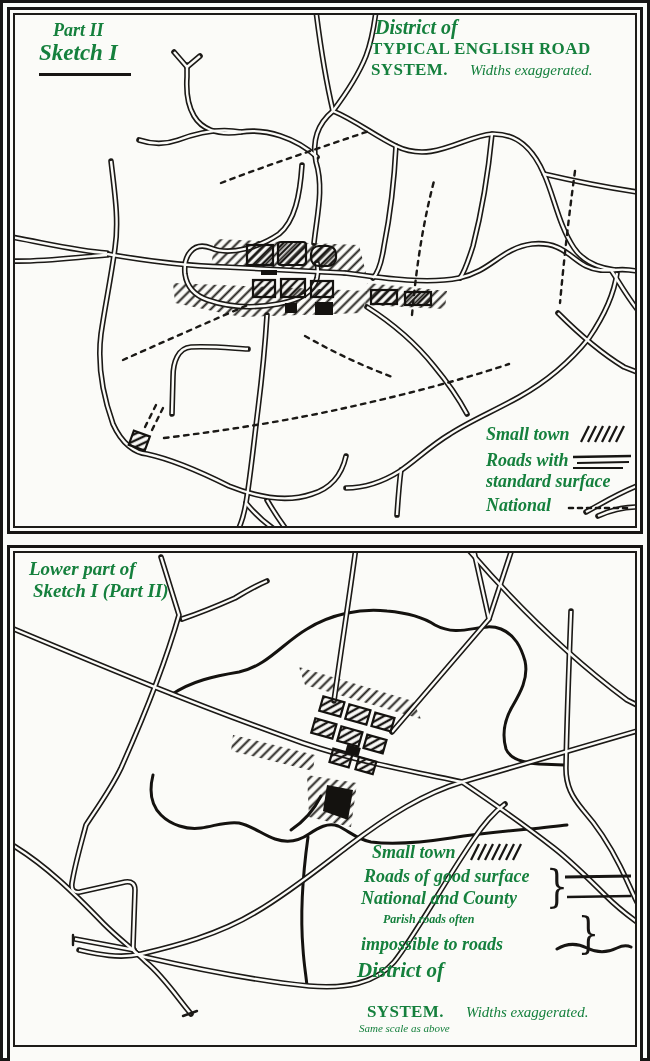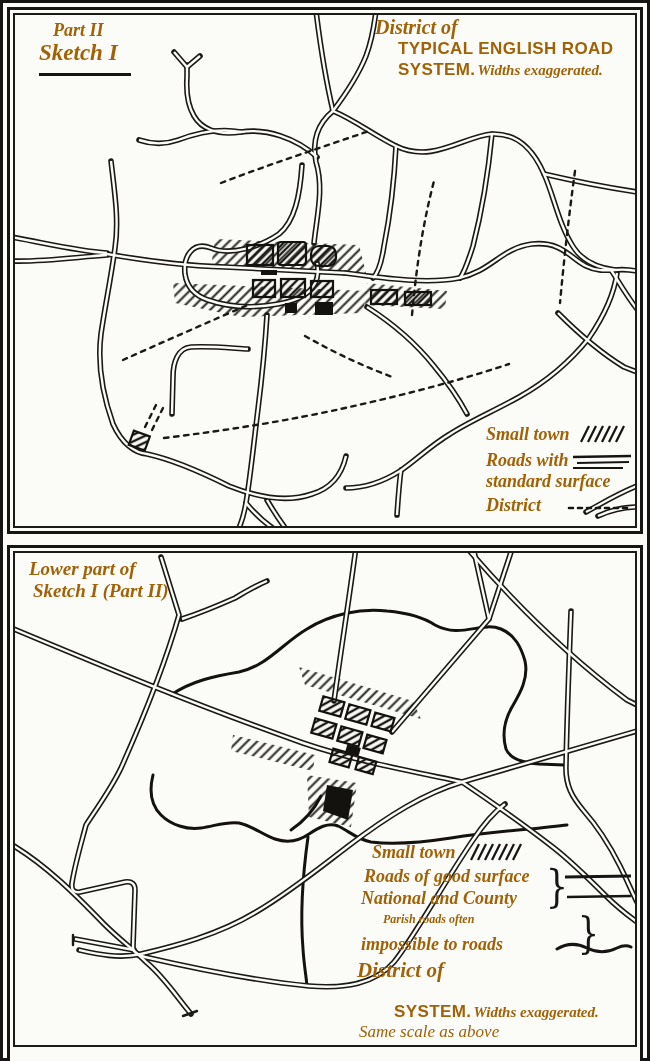--- a/index.html
+++ b/index.html
@@ -5,24 +5,24 @@
   html,body{margin:0;padding:0;}
   body{width:650px;height:1061px;background:#e9e7e2;font-family:"Liberation Serif",serif;}
   .page{position:relative;width:650px;height:1061px;background:#fbfbf8;box-shadow:inset 0 0 0 3px #171513;overflow:hidden;}
   .panel{position:absolute;left:7px;width:636px;border:3px solid #171513;background:#fbfbf8;box-sizing:border-box;}
   .panel-inner{position:relative;margin:3px;border:2px solid #1d1b18;overflow:hidden;}
   .panel-top{top:7px;height:527px;}
   .panel-top .panel-inner{height:511px;}
   .panel-bottom{top:545px;height:572px;}
   .panel-bottom .panel-inner{height:492px;}
   .mapsvg{position:absolute;left:0;top:0;width:100%;height:100%;}
-  .lbl{position:absolute;color:#a16207;white-space:nowrap;line-height:1.05;}
+  .lbl{position:absolute;color:#15803d;white-space:nowrap;line-height:1.05;}
   .script{font-family:"Liberation Serif",serif;font-style:italic;font-weight:bold;}
-  .caps{font-family:Liberation Sans, sans-serif;font-weight:bold;letter-spacing:.4px;padding-left:27px;}
-  .inline-note{font-family:"Liberation Serif",serif;font-style:italic;font-weight:bold;font-size:15px;margin-left:2px;}
+  .caps{font-family:Liberation Serif, serif;font-weight:bold;letter-spacing:.4px;}
+  .inline-note{font-family:"Liberation Serif",serif;font-style:italic;font-weight:normal;font-size:15px;margin-left:22px;}
   .underline-bar{position:absolute;background:#171513;height:3px;}
   .brace{position:absolute;font-family:"DejaVu Serif",serif;color:#171513;font-weight:normal;transform:scaleX(.8);}
   .legend-sym{position:absolute;}
   
   .casing{fill:none;stroke:#1b1916;stroke-width:5.6;stroke-linecap:round;stroke-linejoin:round;}
   .core{fill:none;stroke:#fbfbf8;stroke-width:2.4;stroke-linecap:butt;stroke-linejoin:round;}
   .foot{fill:none;stroke:#1b1916;stroke-width:2.4;stroke-dasharray:4.5 5.5;stroke-linecap:round;}
   .wavy{fill:none;stroke:#14120f;stroke-width:3;stroke-linecap:round;stroke-linejoin:round;}
   .tick{fill:none;stroke:#1b1916;stroke-width:2.4;stroke-linecap:round;}
   .blk{stroke:#14120f;stroke-width:2.2;}
@@ -164,21 +164,21 @@
             <line x1="39" y1="19" x2="47" y2="3"></line>
         </g>
       </svg>
       <div class="lbl script" style="left:471px;top:436px;font-size:18px;font-family:Liberation Serif, serif;">Roads with</div>
       <svg class="legend-sym" style="left:556px;top:438px;" width="62" height="18">
         <line x1="2" y1="4" x2="60" y2="3" stroke="#171513" stroke-width="2.6"></line>
         <line x1="6" y1="10" x2="58" y2="9" stroke="#171513" stroke-width="2.2"></line>
         <line x1="2" y1="15" x2="52" y2="15" stroke="#171513" stroke-width="2.2"></line>
       </svg>
       <div class="lbl script" style="left:471px;top:457px;font-size:18px;">standard surface</div>
-      <div class="lbl script" style="left:471px;top:481px;font-size:18px;">District</div>
+      <div class="lbl script" style="left:471px;top:481px;font-size:18px;">National</div>
       <svg class="legend-sym" style="left:552px;top:488px;" width="66" height="10">
         <line x1="2" y1="5" x2="64" y2="5" stroke="#171513" stroke-width="2.6" stroke-dasharray="4 5" stroke-linecap="round"></line>
       </svg>
     </div>
   </div>
 
   <div class="panel panel-bottom">
     <div class="panel-inner">
 
       <svg class="mapsvg" viewBox="0 0 620 492" preserveAspectRatio="none">
@@ -270,16 +270,16 @@
       <div class="lbl script" style="left:346px;top:382px;font-size:18px;">impossible to roads</div>
       <div class="brace" style="left:560px;top:356px;font-size:42px;">}</div>
       <svg class="legend-sym" style="left:540px;top:386px;" width="78" height="18">
         <path d="M 2,10 C 12,4 22,4 32,9 C 42,14 52,14 62,9 C 68,6 72,6 76,8" fill="none" stroke="#171513" stroke-width="3" stroke-linecap="round"></path>
       </svg>
 
       <div class="lbl script" style="left:342px;top:406px;font-size:21px;">District of</div>
       <div class="lbl" style="left:352px;top:450px;">
         <span class="caps" style="font-size:17px;">SYSTEM.</span><span class="inline-note">Widths exaggerated.</span>
       </div>
-      <div class="lbl script" style="left:344px;top:470px;font-size:17px;font-weight:normal;">Same scale as above</div>
+      <div class="lbl script" style="left:344px;top:470px;font-size:11px;font-weight:normal;">Same scale as above</div>
     </div>
   </div>
 </div>
 
 </body></html>

